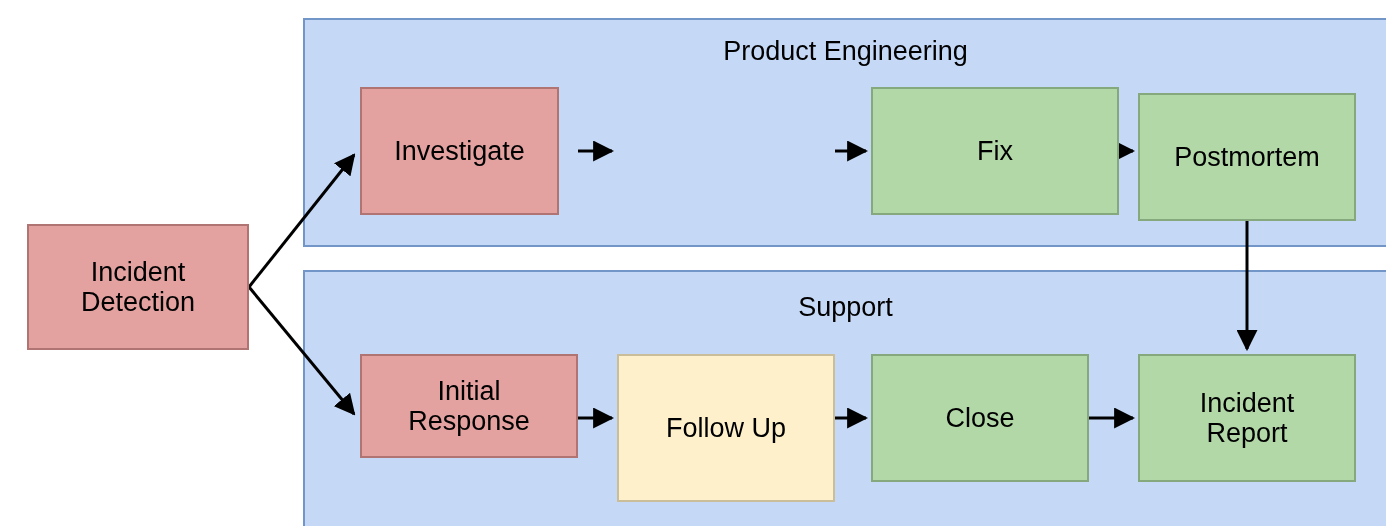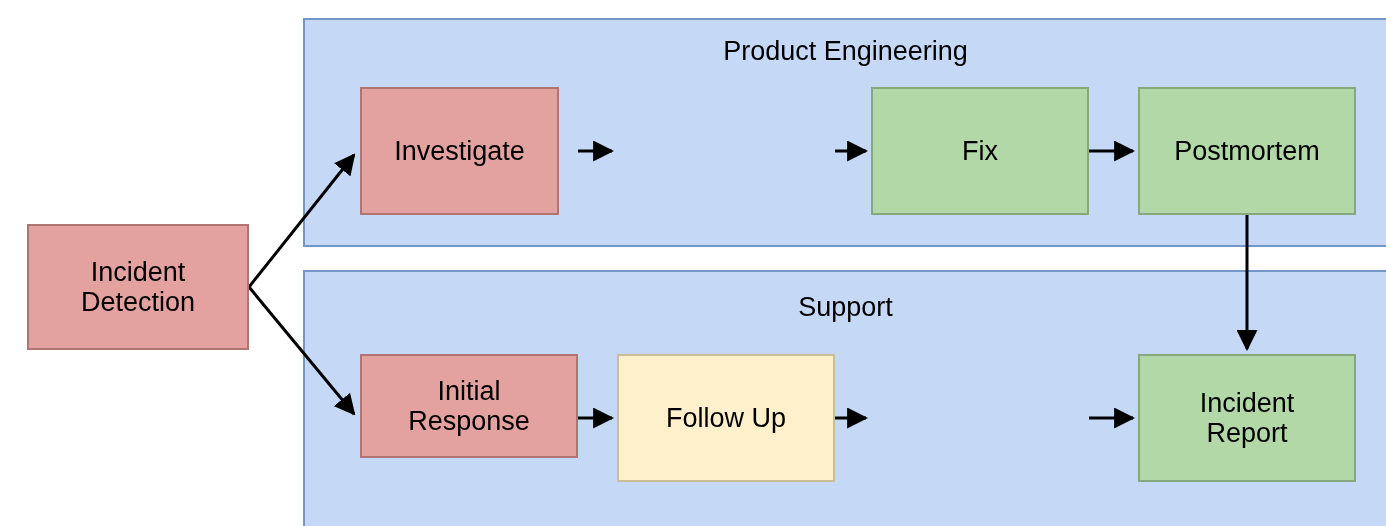--- a/index.html
+++ b/index.html
@@ -103,34 +103,37 @@
 
   <div class="node red" style="left:11px; top:224px; width:222px; height:126px;">
     <span>Incident<br>Detection</span>
   </div>
 
   <div class="node red" style="left:344px; top:87px; width:199px; height:128px;">
     <span>Investigate</span>
   </div>
 
 
-  <div class="node green" style="left:855px; top:87px; width:218px; height:128px;">
+  <div class="node green" style="left:855px; top:87px; width:248px; height:128px;">
     <span>Fix</span>
   </div>
 
-  <div class="node green" style="left:1122px; top:87px; width:218px; height:128px;">
+  <div class="node green" style="left:1122px; top:93px; width:218px; height:128px;">
     <span>Postmortem</span>
   </div>
 
   <div class="node red" style="left:344px; top:354px; width:218px; height:104px;">
     <span>Initial<br>Response</span>
   </div>
 
-  <div class="node yellow" style="left:601px; top:354px; width:218px; height:128px;">
+  <div class="node yellow" style="left:601px; top:354px; width:218px; height:148px;">
     <span>Follow Up</span>
   </div>
 
+  <div class="node green" style="left:855px; top:354px; width:218px; height:128px;">
+    <span>Close</span>
+  </div>
 
   <div class="node green" style="left:1122px; top:354px; width:218px; height:128px;">
     <span>Incident<br>Report</span>
   </div>
 
 </div>
 
 </body></html>

